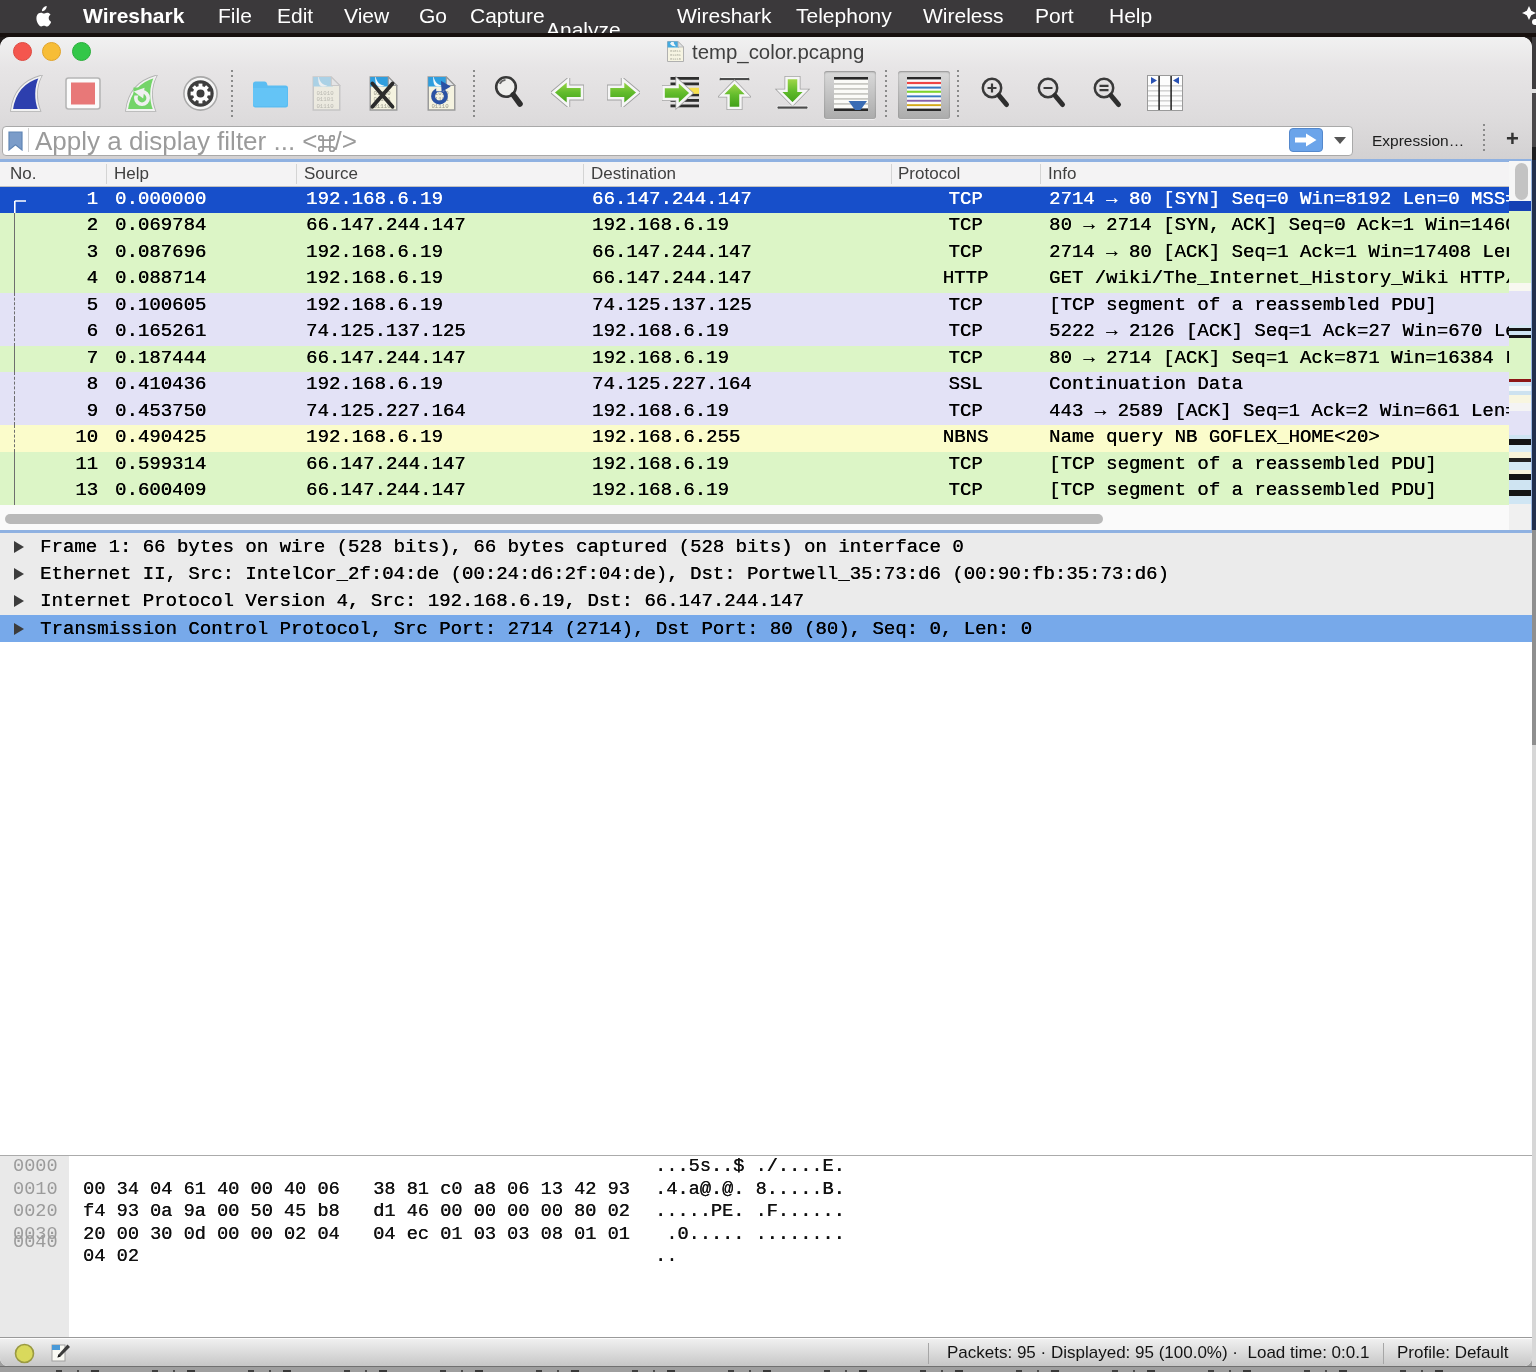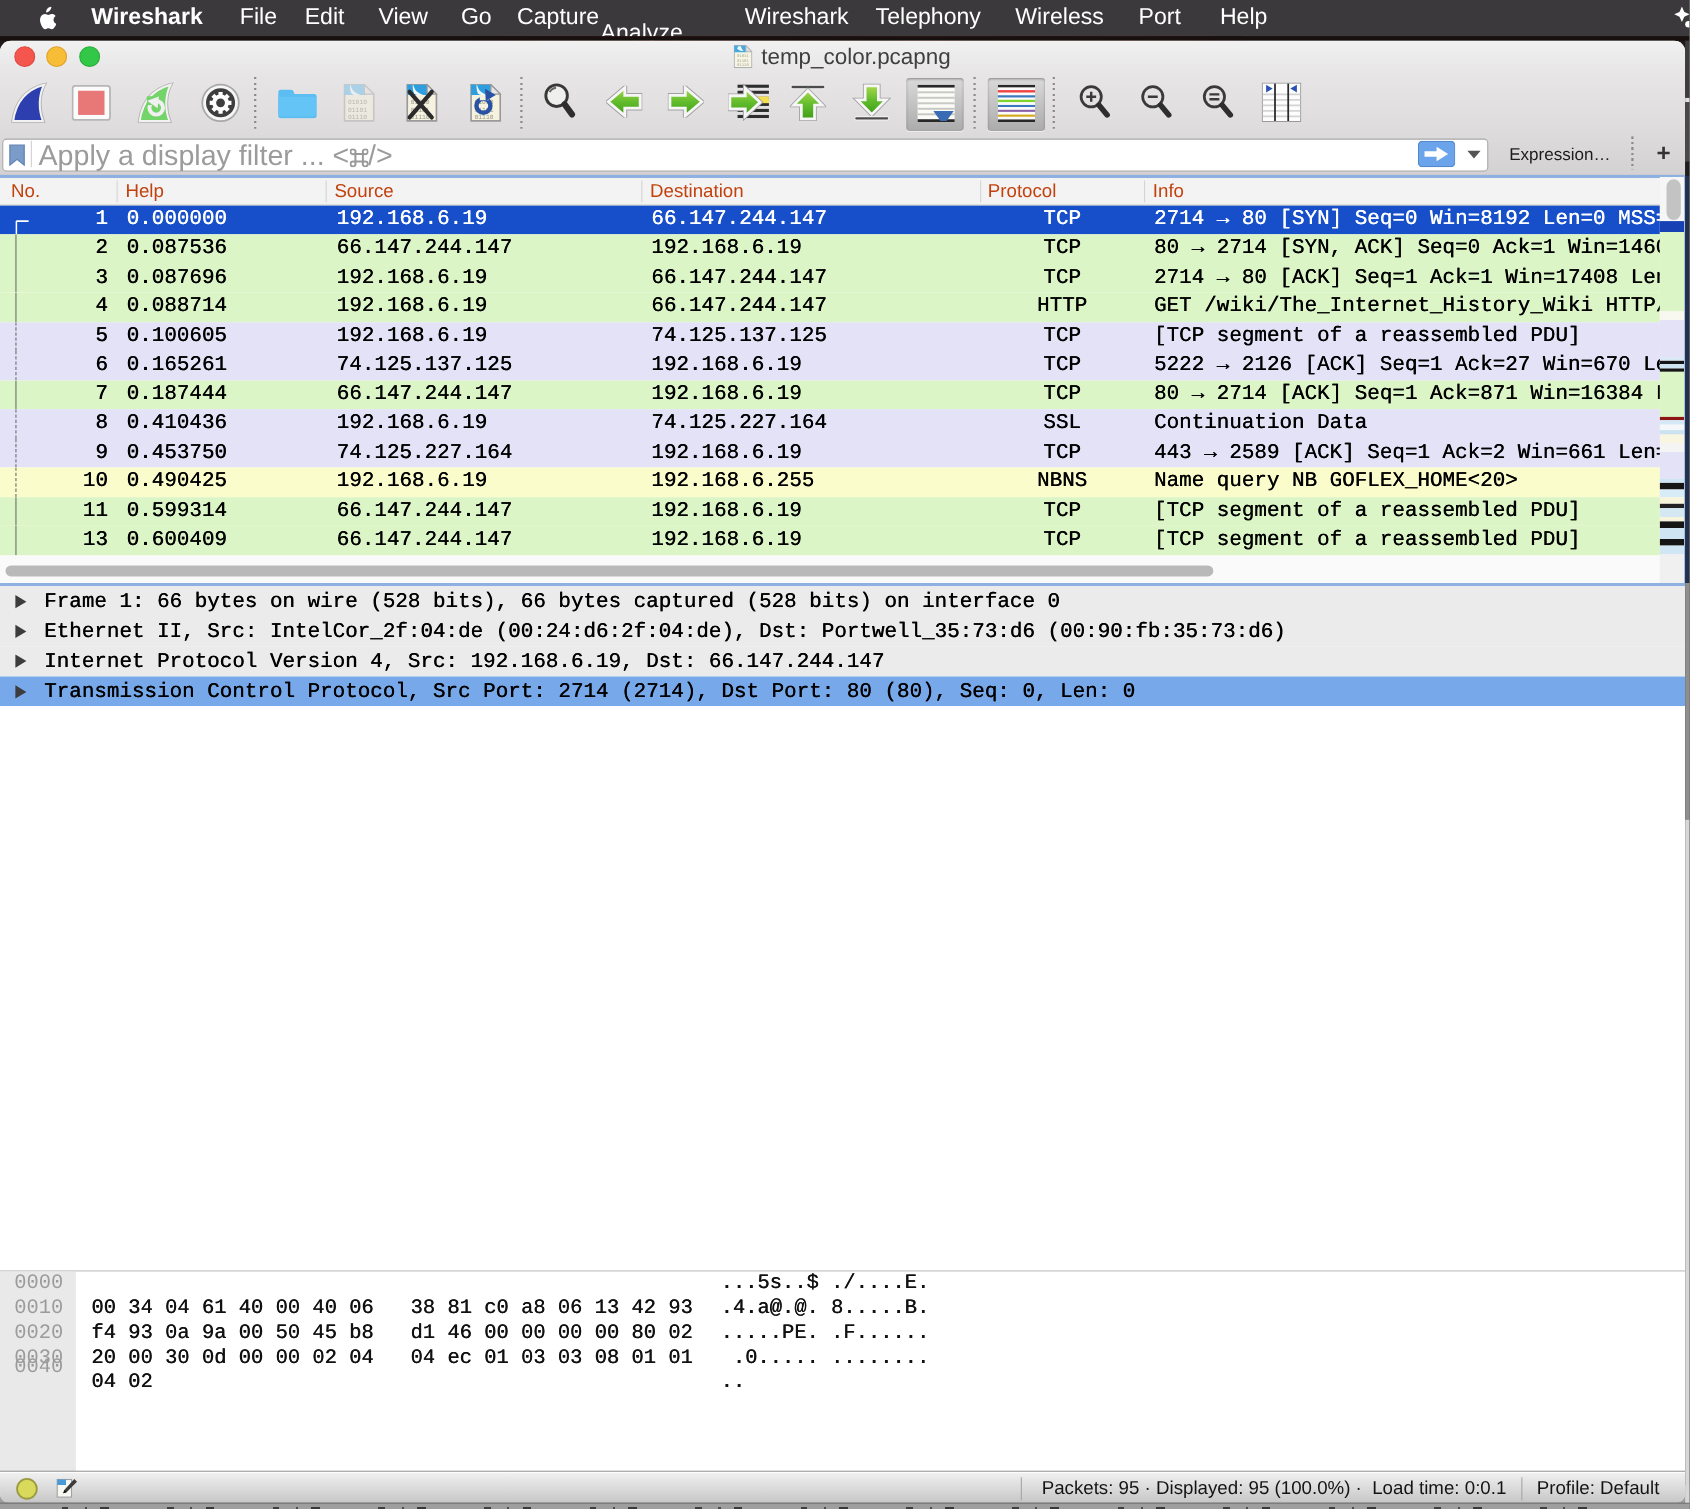--- a/index.html
+++ b/index.html
@@ -12,21 +12,21 @@
 .tl{position:absolute;top:5px;width:17px;height:17px;border-radius:50%;}
 #title{position:absolute;left:692px;top:2px;font-size:20.4px;color:#3f3f3f;line-height:27px;}
 .dotsep{position:absolute;top:33px;height:47px;width:2px;background-image:repeating-linear-gradient(180deg,#8a8a8a 0 2px,transparent 2px 5px);}
 .pressedbtn{position:absolute;top:34px;width:52px;height:48px;border-radius:3px;background:linear-gradient(180deg,#dadada,#ababab);box-shadow:inset 0 1px 2px rgba(0,0,0,.35),0 1px 0 rgba(255,255,255,.5);}
 #filterfield{position:absolute;left:2px;top:89px;width:1349px;height:28px;background:#ffffff;border:1px solid #a9a9a9;border-radius:4px;}
 #filterph{position:absolute;left:35px;top:89.5px;height:28px;line-height:28px;font-size:26px;color:#9b9b9b;white-space:pre;}
 #exprtxt{position:absolute;left:1372px;top:89px;line-height:29px;font-size:15.5px;color:#1c1c1c;}
 #plus{position:absolute;left:1506px;top:88px;line-height:28px;font-size:22px;color:#333333;font-weight:bold;}
 #blueline1{left:0;top:122px;width:1532px;height:3px;background:#8fb1e1;}
 #header{left:0;top:125px;width:1532px;height:23.5px;background:#f4f3f4;border-bottom:1.5px solid #c0c0c0;}
-#header span{position:absolute;top:0;line-height:24px;font-size:17px;color:#c2410c;}
+#header span{position:absolute;top:0;line-height:24px;font-size:17px;color:#404040;}
 #header i{position:absolute;top:2px;height:20px;width:1px;background:#d4d4d4;}
 #rows{left:0;top:149.5px;width:1509px;height:318px;font-family:"Liberation Mono",monospace;font-size:19px;}
 .row{position:absolute;left:0;width:1509px;height:26.5px;overflow:hidden;white-space:pre;}
 .row span{position:absolute;top:calc(50% - 1px);transform:translateY(-50%);display:block;line-height:20px;text-shadow:0.35px 0 0 currentColor;}
 .c-no{left:0;width:98px;text-align:right;}
 .c-t{left:115px;}
 .c-s{left:306px;}
 .c-d{left:592px;}
 .c-p{left:891px;width:149px;text-align:center;}
 .c-i{left:1049px;}
@@ -309,21 +309,21 @@
 <i style="left:106px;"></i>
       <i style="left:296px;"></i>
       <i style="left:583px;"></i>
       <i style="left:891px;"></i>
       <i style="left:1040px;"></i>
 </div>
 <div id="rows" class="abs">
 <div class="row bg-sel" style="top:0;"><svg style="position:absolute;left:14px;top:13px" width="14" height="14" viewBox="0 0 14 14">
           <path d="M0.8 1 V14 M0.8 1 H12" stroke="#ffffff" stroke-width="1.6" fill="none"></path>
         </svg><span class="c-no">1</span><span class="c-t">0.000000</span><span class="c-s">192.168.6.19</span><span class="c-d">66.147.244.147</span><span class="c-p">TCP</span><span class="c-i">2714 → 80 [SYN] Seq=0 Win=8192 Len=0 MSS=1460 WS=4 SACK_PERM=1</span></div>
-<div class="row bg-g" style="top:26.5px;"><b class="convline"></b><span class="c-no">2</span><span class="c-t">0.087536</span><span class="c-s">66.147.244.147</span><span class="c-d">192.168.6.19</span><span class="c-p">TCP</span><span class="c-i">80 → 2714 [SYN, ACK] Seq=0 Ack=1 Win=14600 Len=0 MSS=1460</span></div>
+<div class="row bg-g" style="top:26.5px;"><b class="convline"></b><span class="c-no">2</span><span class="c-t">0.069784</span><span class="c-s">66.147.244.147</span><span class="c-d">192.168.6.19</span><span class="c-p">TCP</span><span class="c-i">80 → 2714 [SYN, ACK] Seq=0 Ack=1 Win=14600 Len=0 MSS=1460</span></div>
 <div class="row bg-g" style="top:53px;"><b class="convline"></b><span class="c-no">3</span><span class="c-t">0.087696</span><span class="c-s">192.168.6.19</span><span class="c-d">66.147.244.147</span><span class="c-p">TCP</span><span class="c-i">2714 → 80 [ACK] Seq=1 Ack=1 Win=17408 Len=0</span></div>
 <div class="row bg-g" style="top:79.5px;"><b class="convline"></b><span class="c-no">4</span><span class="c-t">0.088714</span><span class="c-s">192.168.6.19</span><span class="c-d">66.147.244.147</span><span class="c-p">HTTP</span><span class="c-i">GET /wiki/The_Internet_History_Wiki HTTP/1.1</span></div>
 <div class="row bg-l" style="top:106px;"><b class="convline convdash"></b><span class="c-no">5</span><span class="c-t">0.100605</span><span class="c-s">192.168.6.19</span><span class="c-d">74.125.137.125</span><span class="c-p">TCP</span><span class="c-i">[TCP segment of a reassembled PDU]</span></div>
 <div class="row bg-l" style="top:132.5px;"><b class="convline convdash"></b><span class="c-no">6</span><span class="c-t">0.165261</span><span class="c-s">74.125.137.125</span><span class="c-d">192.168.6.19</span><span class="c-p">TCP</span><span class="c-i">5222 → 2126 [ACK] Seq=1 Ack=27 Win=670 Len=0</span></div>
 <div class="row bg-g" style="top:159px;"><b class="convline"></b><span class="c-no">7</span><span class="c-t">0.187444</span><span class="c-s">66.147.244.147</span><span class="c-d">192.168.6.19</span><span class="c-p">TCP</span><span class="c-i">80 → 2714 [ACK] Seq=1 Ack=871 Win=16384 Len=0</span></div>
 <div class="row bg-l" style="top:185.5px;"><b class="convline convdash"></b><span class="c-no">8</span><span class="c-t">0.410436</span><span class="c-s">192.168.6.19</span><span class="c-d">74.125.227.164</span><span class="c-p">SSL</span><span class="c-i">Continuation Data</span></div>
 <div class="row bg-l" style="top:212px;"><b class="convline convdash"></b><span class="c-no">9</span><span class="c-t">0.453750</span><span class="c-s">74.125.227.164</span><span class="c-d">192.168.6.19</span><span class="c-p">TCP</span><span class="c-i">443 → 2589 [ACK] Seq=1 Ack=2 Win=661 Len=0</span></div>
 <div class="row bg-y" style="top:238.5px;"><b class="convline convdash"></b><span class="c-no">10</span><span class="c-t">0.490425</span><span class="c-s">192.168.6.19</span><span class="c-d">192.168.6.255</span><span class="c-p">NBNS</span><span class="c-i">Name query NB GOFLEX_HOME&lt;20&gt;</span></div>
 <div class="row bg-g" style="top:265px;"><b class="convline"></b><span class="c-no">11</span><span class="c-t">0.599314</span><span class="c-s">66.147.244.147</span><span class="c-d">192.168.6.19</span><span class="c-p">TCP</span><span class="c-i">[TCP segment of a reassembled PDU]</span></div>
 <div class="row bg-g" style="top:291.5px;"><b class="convline"></b><span class="c-no">13</span><span class="c-t">0.600409</span><span class="c-s">66.147.244.147</span><span class="c-d">192.168.6.19</span><span class="c-p">TCP</span><span class="c-i">[TCP segment of a reassembled PDU]</span></div>

